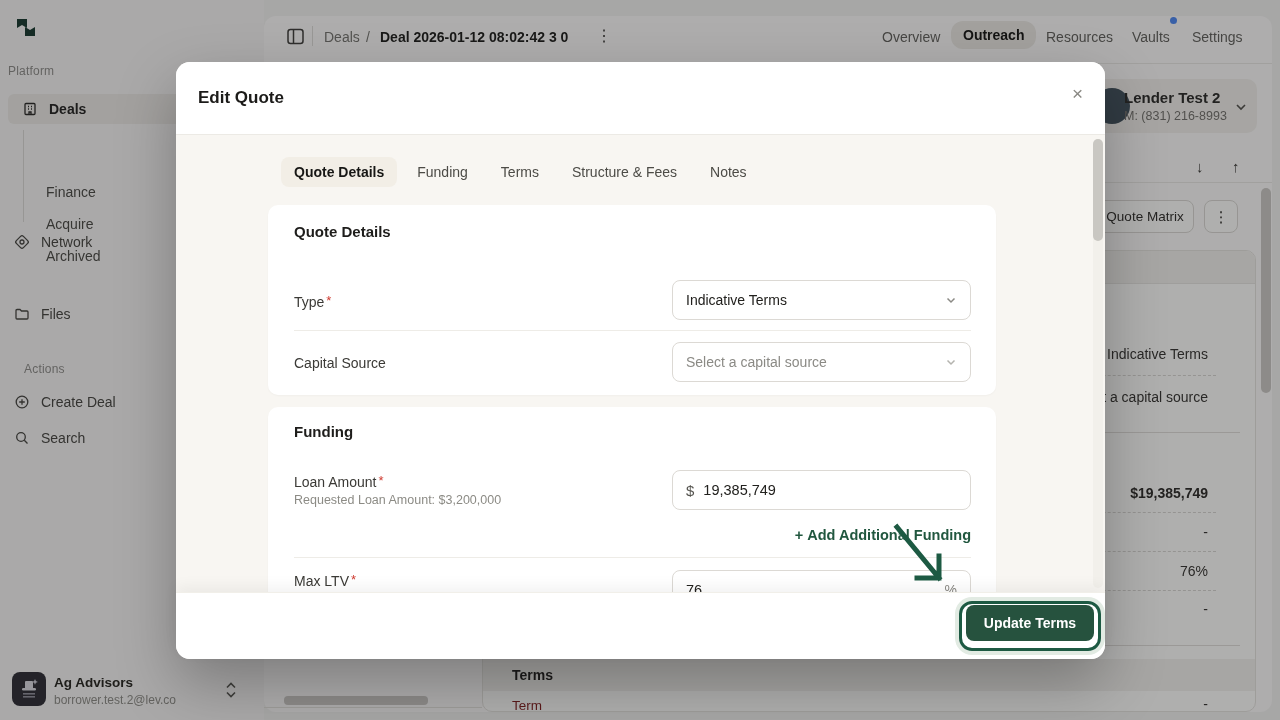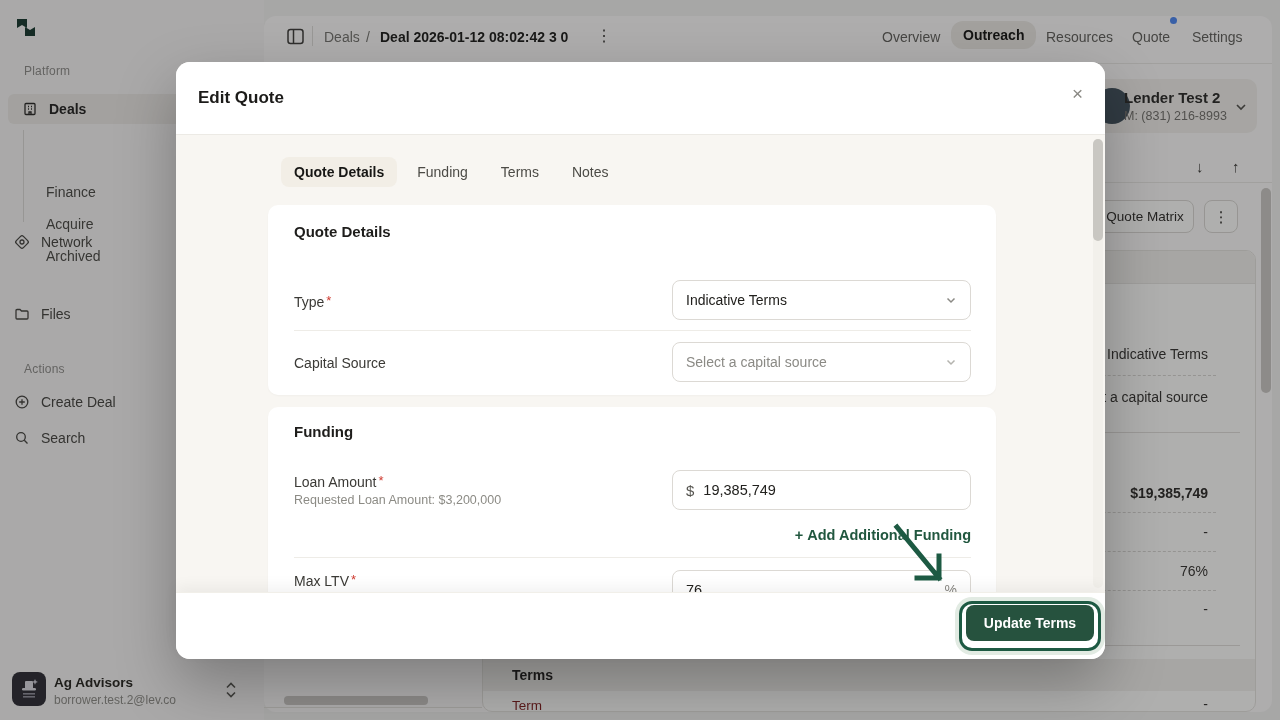--- a/index.html
+++ b/index.html
@@ -71,21 +71,21 @@
 </head>
 <body>
 
 <div id="stage">
 
   <div class="abs sidebar">
     <svg class="abs" style="left:14px;top:16px" width="24" height="24" viewBox="0 0 24 24">
       <polygon points="3,3 13,3 13,12 8,9 3,12" fill="#17382d"></polygon>
       <polygon points="11,11 16,14 21,11 21,20 11,20" fill="#17382d"></polygon>
     </svg>
-    <div class="abs side-section-label" style="left:24px;top:64px">Platform</div>
+    <div class="abs side-section-label" style="left:8px;top:64px">Platform</div>
 
     <div class="abs deals-pill">
       <svg width="16" height="16" viewBox="0 0 16 16" fill="none" stroke="#2a2926" stroke-width="1.3">
         <rect x="3" y="2.5" width="10" height="11" rx="1"></rect>
           <path d="M6 5.5h1M9 5.5h1M6 8h1M9 8h1M7 13.5v-2.5h2v2.5"></path>
       </svg>
       <span>Deals</span>
     </div>
 
     <div class="abs tree-line"></div>
@@ -147,21 +147,21 @@
   </svg>
   <div class="abs" style="left:312px;top:26px;width:1px;height:20px;background:#dcdad5"></div>
   <div class="abs crumb-dim" style="left:324px;top:29px">Deals</div>
   <div class="abs crumb-dim" style="left:366px;top:29px">/</div>
   <div class="abs crumb-cur" style="left:380px;top:29px">Deal 2026-01-12 08:02:42 3 0</div>
   <div class="abs" style="left:596px;top:26px;font-size:16px;color:#3f3e3a">⋮</div>
 
   <div class="abs top-tab" style="left:882px;top:29px">Overview</div>
   <div class="abs top-tab active" style="left:951px;top:21px">Outreach</div>
   <div class="abs top-tab" style="left:1046px;top:29px">Resources</div>
-  <div class="abs top-tab" style="left:1132px;top:29px">Quote</div>
+  <div class="abs top-tab" style="left:1132px;top:29px">Vaults</div>
   <div class="abs" style="left:1170px;top:17px;width:7px;height:7px;border-radius:50%;background:#4d86ef"></div>
   <div class="abs top-tab" style="left:1192px;top:29px">Settings</div>
   <div class="abs hline" style="left:264px;top:63px;width:1008px"></div>
 
   <div class="abs lender-pill"></div>
   <div class="abs" style="left:1094px;top:88px;width:36px;height:36px;border-radius:50%;background:#40505a"></div>
   <div class="abs lender-name" style="left:1124px;top:89px">Lender Test 2</div>
   <div class="abs lender-phone" style="left:1124px;top:109px">M: (831) 216-8993</div>
   <svg class="abs" style="left:1234px;top:100px" width="14" height="14" viewBox="0 0 14 14" fill="none" stroke="#514f4a" stroke-width="1.6">
       <path d="M3 5l4 4 4-4"></path>
@@ -205,20 +205,21 @@
   <div class="m-header">
     <div class="m-title">Edit Quote</div>
     <div class="m-close">×</div>
   </div>
 
   <div class="m-body">
     <div class="m-tabs">
       <div class="m-tab active">Quote Details</div>
       <div class="m-tab">Funding</div>
       <div class="m-tab">Terms</div>
+      <div class="m-tab">Structure &amp; Fees</div>
       <div class="m-tab">Notes</div>
     </div>
 
     <div class="card" style="top:70px;height:190px">
       <div class="card-h" style="top:18px">Quote Details</div>
       <div class="abs f-label" style="left:26px;top:88px"><span>Type</span><span class="req">*</span></div>
       <div class="select" style="left:404px;top:75px">
         <span>Indicative Terms</span>
         <svg class="chev" width="12" height="12" viewBox="0 0 12 12" fill="none" stroke="#8b8a85" stroke-width="1.5">
             <path d="M2.5 4.5 6 8l3.5-3.5"></path>

